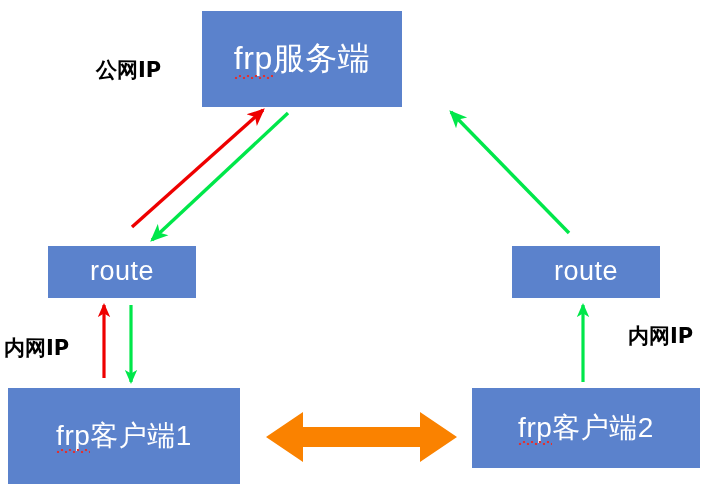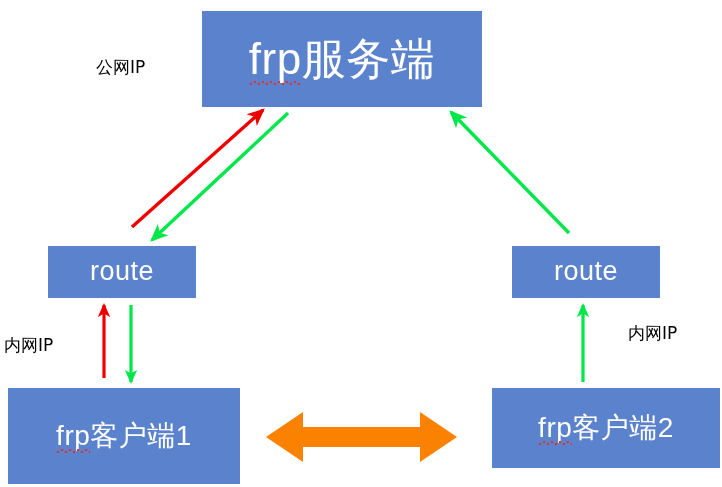--- a/index.html
+++ b/index.html
@@ -50,48 +50,48 @@
     bottom: -2px;
     height: 4px;
     background-image:
       radial-gradient(circle at 2px 3px, #e03131 1.3px, transparent 1.6px),
       radial-gradient(circle at 6px 1px, #e03131 1.3px, transparent 1.6px);
     background-size: 8px 4px;
     background-repeat: repeat-x;
   }
   
   #node-server {
-    left: 202px;  top: 11px;   width: 280px; height: 96px;
-    font-size: 44px;
+    left: 202px;  top: 11px;   width: 200px; height: 96px;
+    font-size: 32px;
   }
   #node-route-left {
     left: 48px;   top: 246px;  width: 148px; height: 52px;
     font-size: 27px;
   }
   #node-route-right {
     left: 512px;  top: 246px;  width: 148px; height: 52px;
     font-size: 27px;
   }
   #node-client1 {
     left: 8px;    top: 388px;  width: 232px; height: 96px;
     font-size: 28px;
   }
   #node-client2 {
     left: 472px;  top: 388px;  width: 228px; height: 80px;
     font-size: 28px;
-    margin-left: 20px;
   }
   
   .free-label {
     position: absolute;
     color: #000000;
     font-family: "DejaVu Sans", "Liberation Sans", sans-serif;
-    font-size: 17px;
+    font-size: 21px;
     white-space: nowrap;
     user-select: none;
+    font-weight: bold;
   }
   #label-public-ip  { left: 96px;  top: 56px;  }
   #label-lan-ip-left  { left: 4px;   top: 334px; }
   #label-lan-ip-right { left: 628px; top: 322px; }
 
   
   #edges {
     position: absolute;
     left: 0; top: 0;
     width: 722px; height: 487px;

